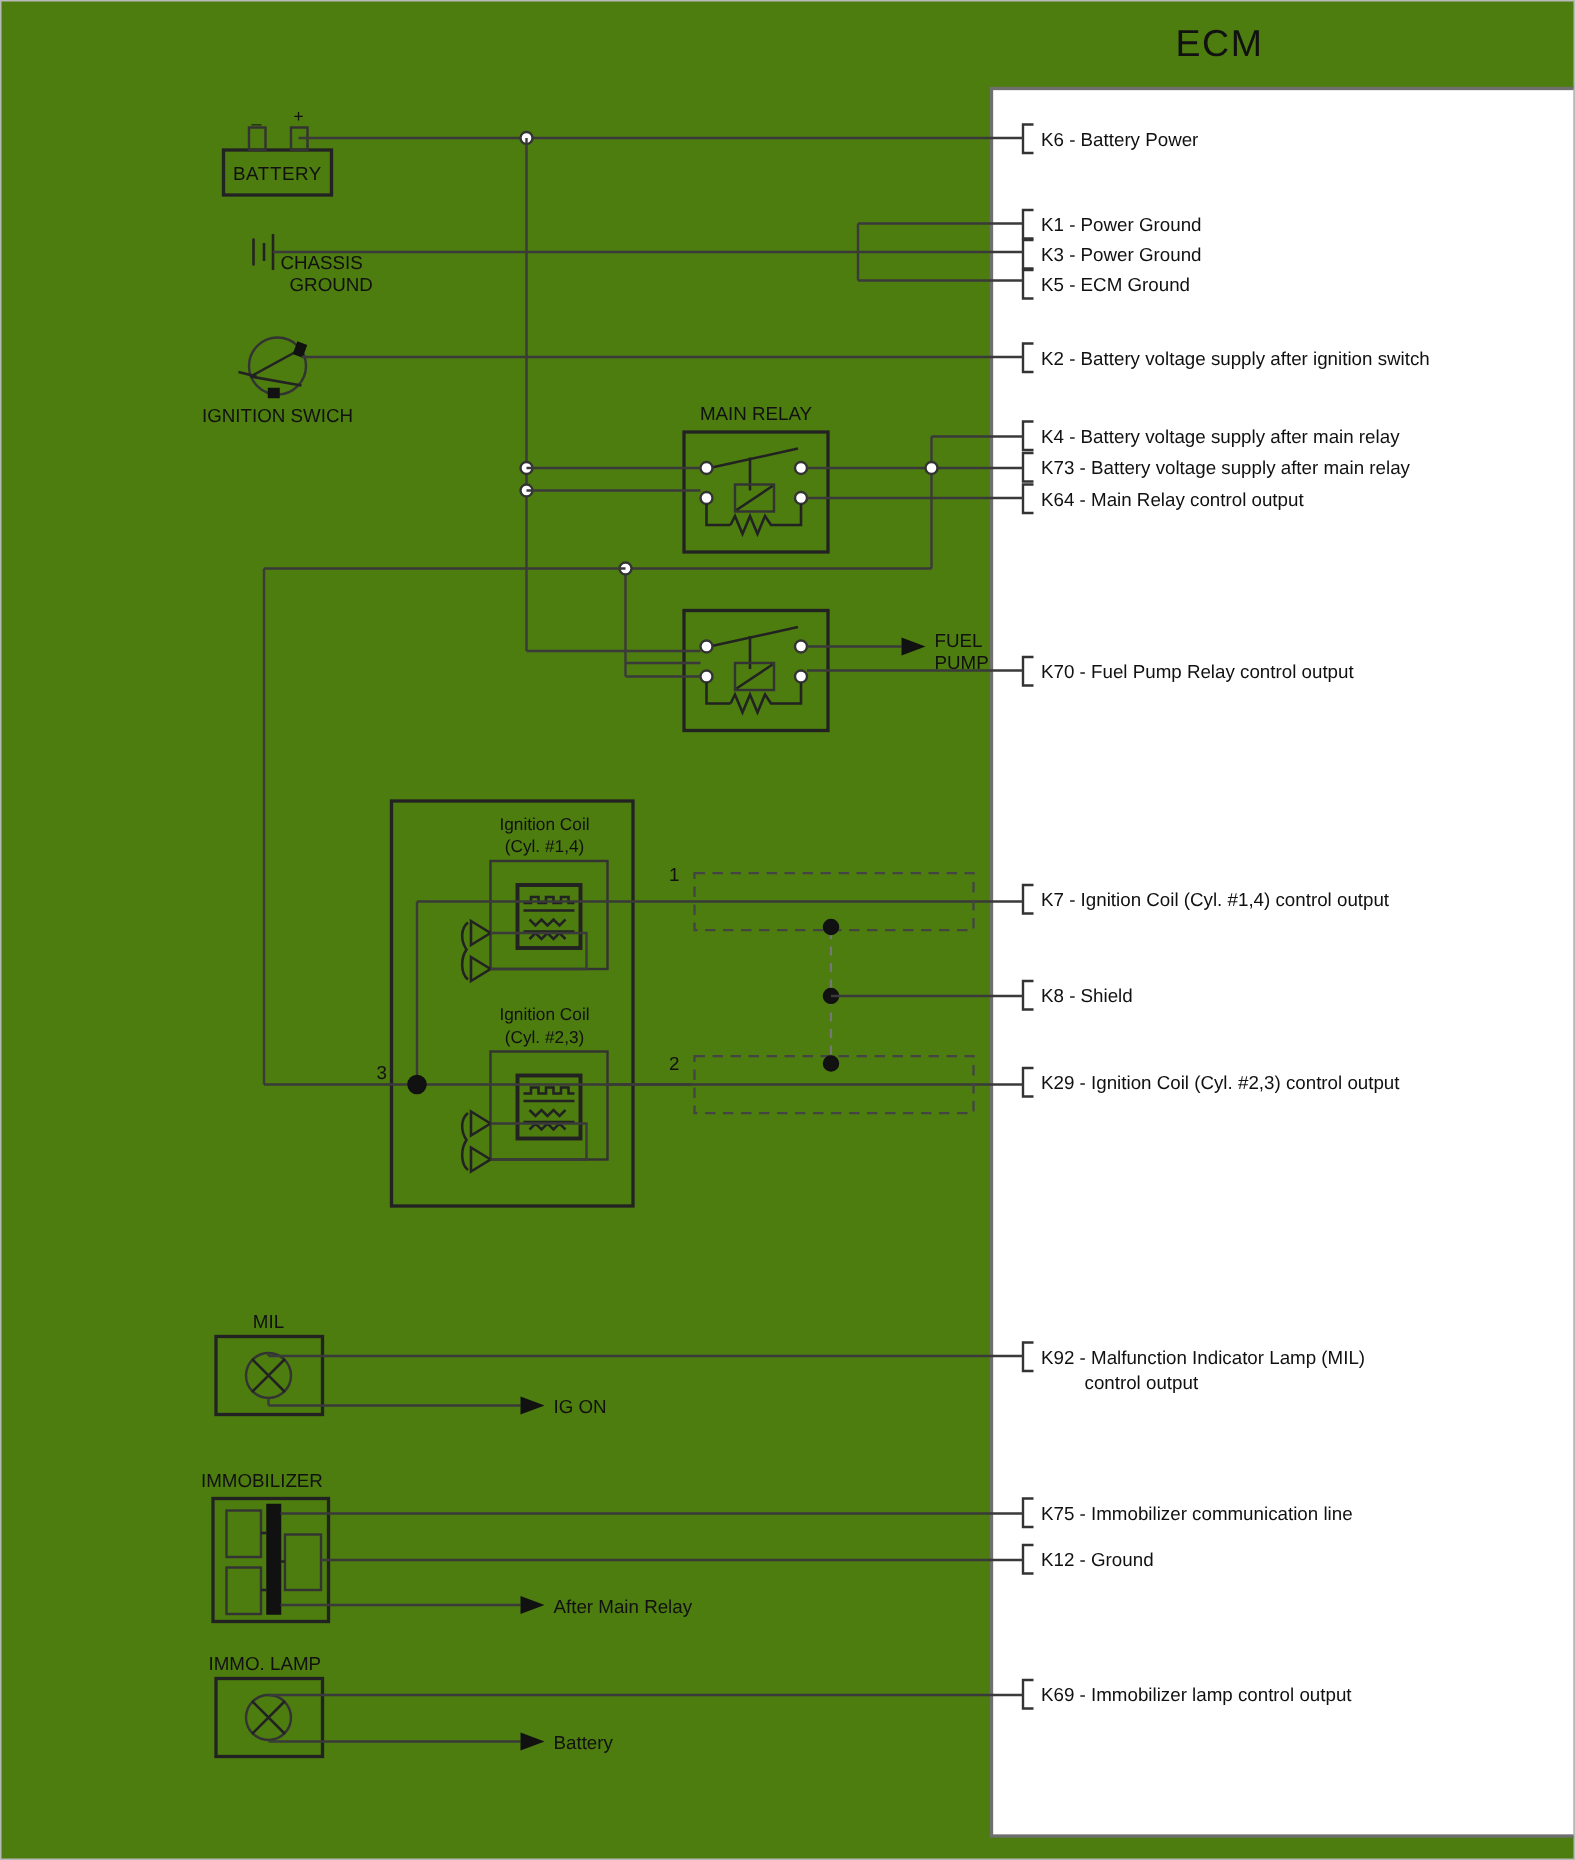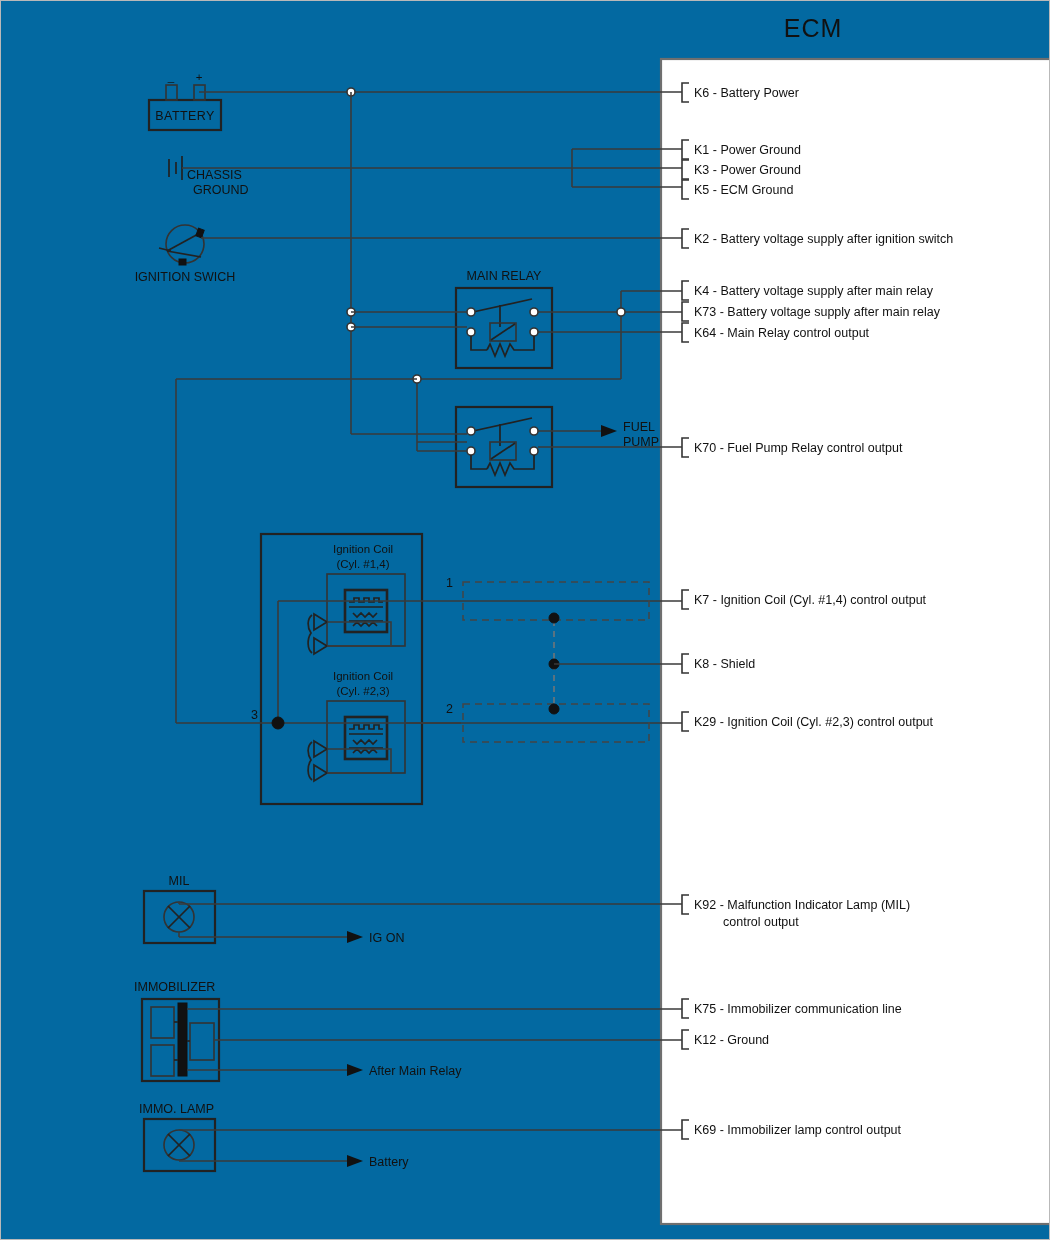--- a/index.html
+++ b/index.html
@@ -1,19 +1,19 @@
 <!DOCTYPE html>
 <html><head>
 <meta charset="utf-8">
 <style>
   html,body{margin:0;padding:0;background:#ffffff;}
   body{font-family:"Liberation Sans",sans-serif;}
   #sheet{
     position:relative;width:1050px;height:1240px;
-    background:#0369a1;
+    background:#4d7c0f;
     border:1px solid #b9b9b9;
     box-sizing:border-box;
     overflow:hidden;
   }
   svg#schematic{position:absolute;left:0;top:0;width:1050px;height:1240px;display:block;}
   .wire{stroke:#3a3a3a;stroke-width:1.6;fill:none;}
   .wire-dark{stroke:#222;stroke-width:1.7;fill:none;}
   .box{fill:none;stroke:#222;stroke-width:2.2;}
   .box-thin{fill:none;stroke:#333;stroke-width:1.6;}
   .box-inner{fill:none;stroke:#222;stroke-width:2.6;}

